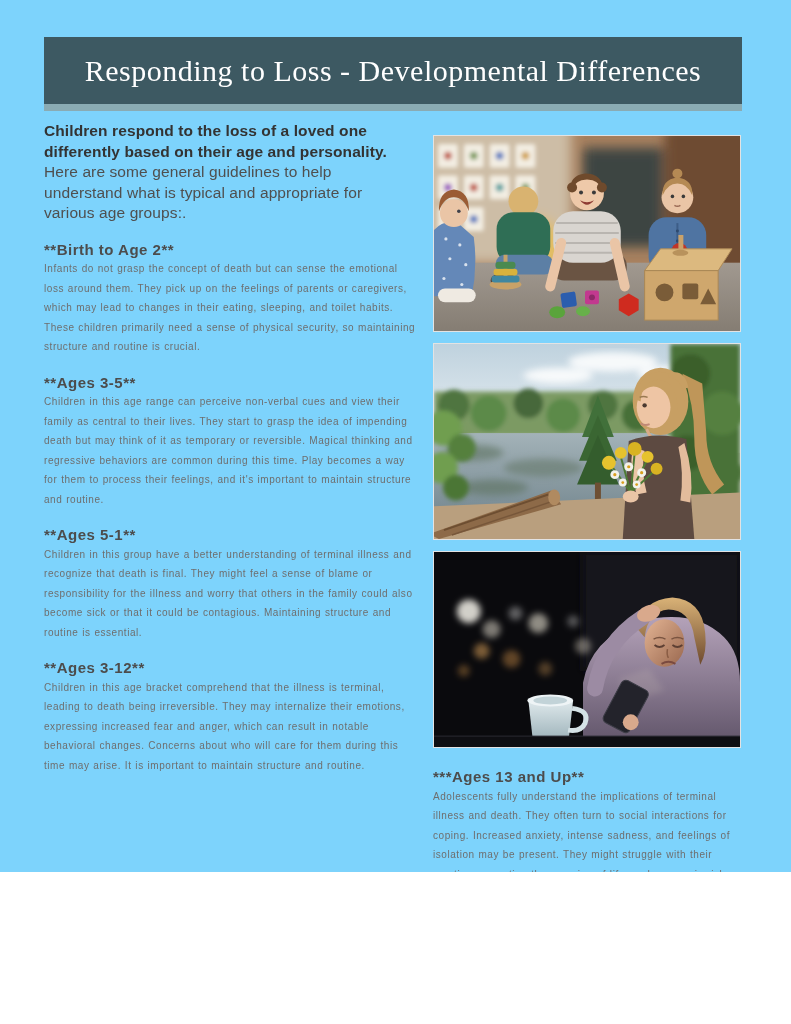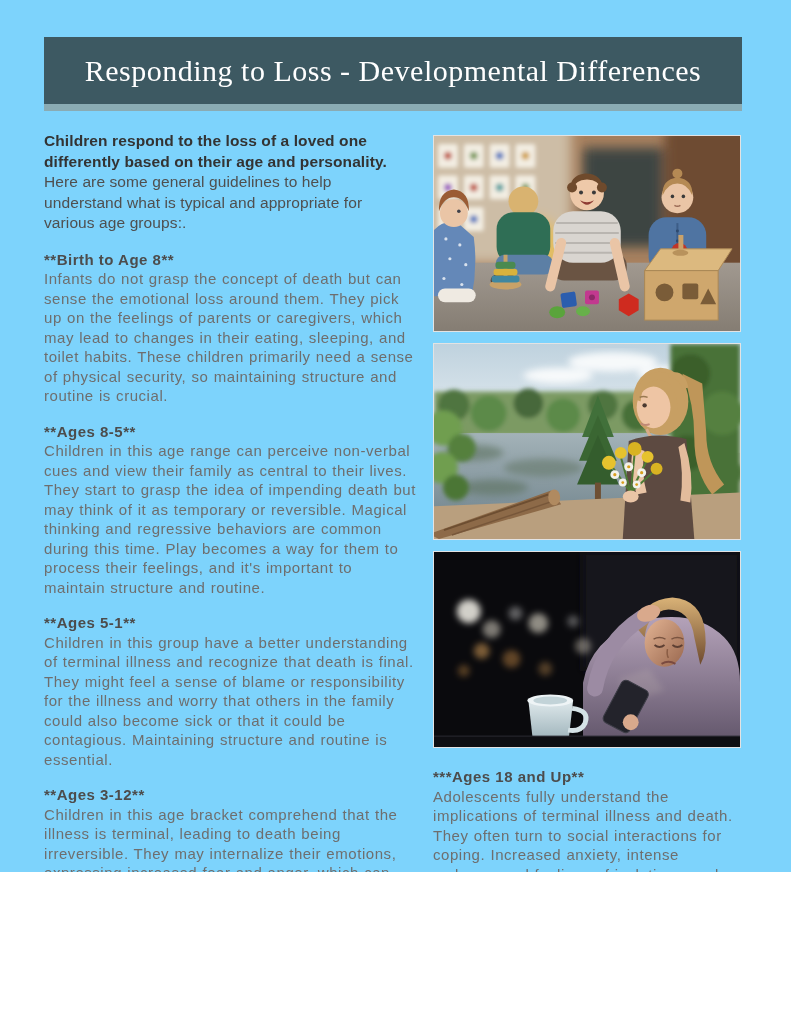--- a/index.html
+++ b/index.html
@@ -24,42 +24,42 @@
     color:#ffffff;
     letter-spacing:0.5px;
     white-space:nowrap;
   }
   .accent-strip {
     position:absolute; left:44px; top:104px;
     width:698px; height:7px;
     background:#8aabb3;
   }
   .col-left {
-    position:absolute; left:44px; top:131px;
+    position:absolute; left:44px; top:121px;
     width:372px;
   }
   .col-right {
     position:absolute; left:433px; top:135px;
     width:308px;
   }
   .intro {
     width:352px;
     font-size:15.5px; line-height:20.5px;
     color:#4f4f4f;
     letter-spacing:0.1px;
   }
   .intro b { color:#333333; }
   .section { margin-top:16px; }
   .section .sec-heading {
     font-size:15px; line-height:19.5px;
     font-weight:bold; color:#4c4c4c;
     letter-spacing:0.5px;
   }
   .section .sec-body {
-    font-size:15px; line-height:19.5px;
+    font-size:10px; line-height:19.5px;
     color:#6e6e6e;
     letter-spacing:0.55px;
     word-spacing:0.5px;
   }
   .col-right .section { margin-top:19px; width:312px; }
   figure.photo {
     width:308px; height:197px;
     margin:0 0 11px 0;
     border:1px solid #e3e3e3;
     background:#dddddd;
@@ -74,26 +74,26 @@
 
   <header class="banner">
     <h1>Responding to Loss - Developmental Differences</h1>
   </header>
   <div class="accent-strip"></div>
 
   <div class="col-left">
     <p class="intro"><b>Children respond to the loss of a loved one differently based on their age and personality.</b> <span>Here are some general guidelines to help understand what is typical and appropriate for various age groups:.</span></p>
 
     <div class="section">
-      <div class="sec-heading">**Birth to Age 8**</div>
+      <div class="sec-heading">**Birth to Age 2**</div>
       <div class="sec-body">Infants do not grasp the concept of death but can sense the emotional loss around them. They pick up on the feelings of parents or caregivers, which may lead to changes in their eating, sleeping, and toilet habits. These children primarily need a sense of physical security, so maintaining structure and routine is crucial.</div>
     </div>
 
     <div class="section">
-      <div class="sec-heading">**Ages 8-5**</div>
+      <div class="sec-heading">**Ages 3-5**</div>
       <div class="sec-body">Children in this age range can perceive non-verbal cues and view their family as central to their lives. They start to grasp the idea of impending death but may think of it as temporary or reversible. Magical thinking and regressive behaviors are common during this time. Play becomes a way for them to process their feelings, and it's important to maintain structure and routine.</div>
     </div>
 
     <div class="section">
       <div class="sec-heading">**Ages 5-1**</div>
       <div class="sec-body">Children in this group have a better understanding of terminal illness and recognize that death is final. They might feel a sense of blame or responsibility for the illness and worry that others in the family could also become sick or that it could be contagious. Maintaining structure and routine is essential.</div>
     </div>
 
     <div class="section">
       <div class="sec-heading">**Ages 3-12**</div>
@@ -413,18 +413,18 @@
           <ellipse cx="117" cy="150" rx="17" ry="4" fill="#c2d3d8"></ellipse>
           <path d="M139,158 Q157,160 152,173 Q148,182 135,180" stroke="#d5e2e6" stroke-width="5" fill="none"></path>
           <ellipse cx="117" cy="192" rx="22" ry="4" fill="#e8f0f2" opacity="0.25"></ellipse>
         </g>
         <rect y="186" width="308" height="11" fill="#0e0e12"></rect>
         <line x1="0" y1="186" x2="308" y2="186" stroke="#2a2a33" stroke-width="1"></line>
       </svg>
     </figure>
 
     <div class="section">
-      <div class="sec-heading">***Ages 18 and Up**</div>
+      <div class="sec-heading">***Ages 13 and Up**</div>
       <div class="sec-body">Adolescents fully understand the implications of terminal illness and death. They often turn to social interactions for coping. Increased anxiety, intense sadness, and feelings of isolation may be present. They might struggle with their emotions, question the meaning of life, and engage in risk-taking behaviors while grappling with their identity. Guidance from adults is important, and maintaining structure and routine is crucial.</div>
     </div>
   </div>
 
 </div>
 
 </body></html>

